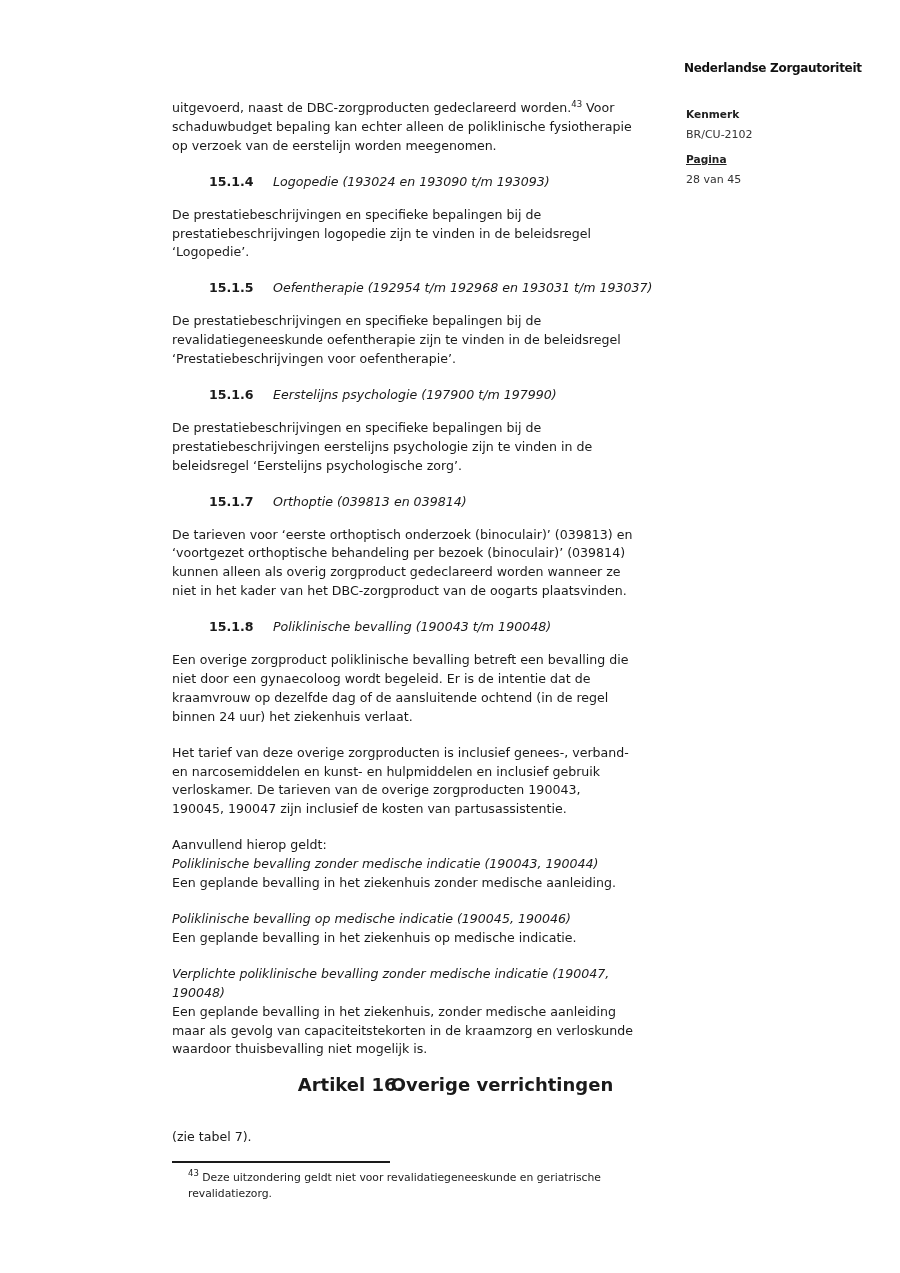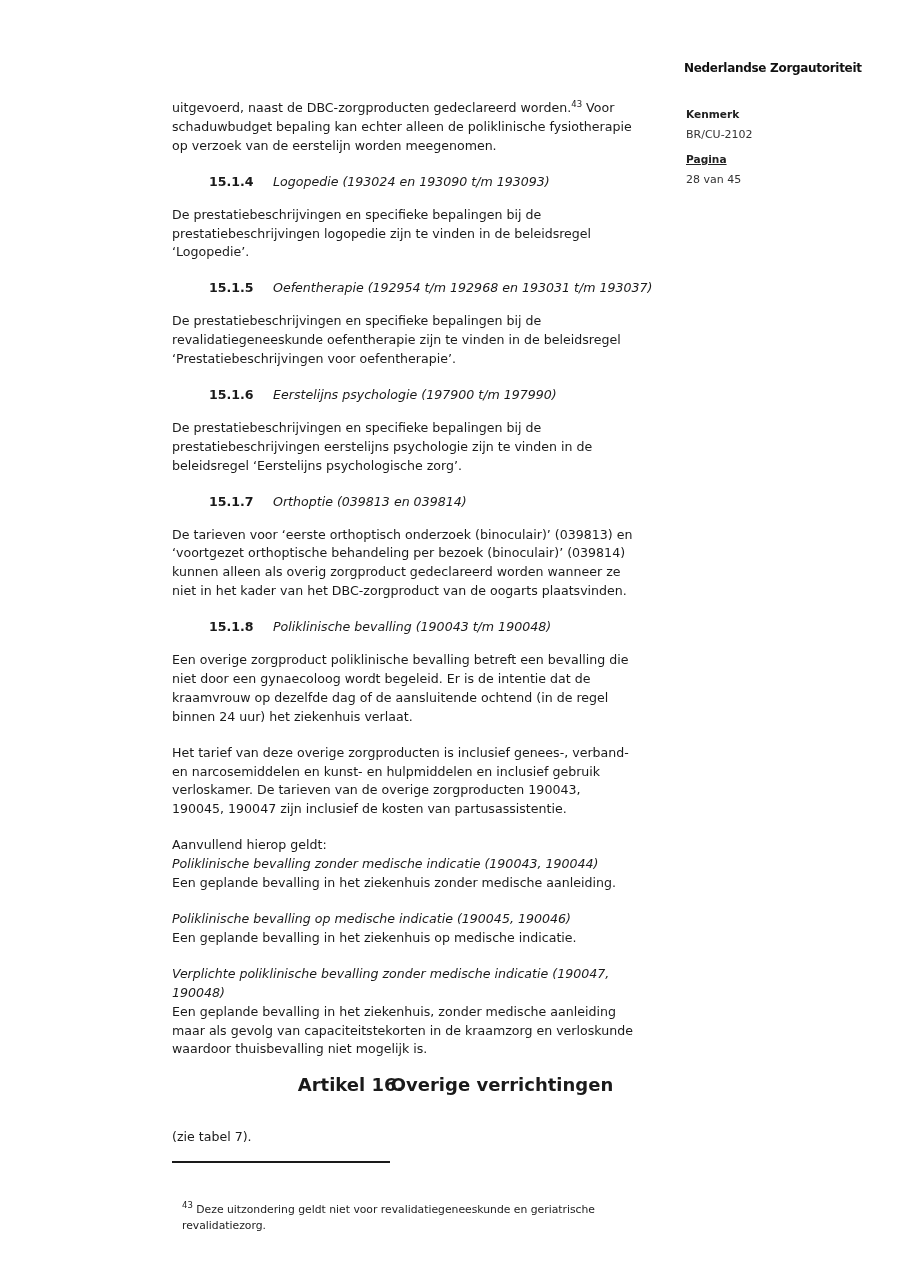--- a/index.html
+++ b/index.html
@@ -37,24 +37,23 @@
   .doc-article { font-weight:bold; font-size:18px;text-align:center; }
   .art-num { display:inline-block; width:93px; }
   .italic-line { font-style:italic; }
   sup { font-size:8.5px; vertical-align:super; line-height:0; }
 
   .footnote-rule {
     position:absolute; left:172px; top:1161px;
     width:218px; height:2px; background:#1a1a1a;
   }
   .footnote {
-    position:absolute; left:182px; top:1170px;
+    position:absolute; left:188px; top:1170px;
     font-size:10.8px; line-height:15.6px; color:#222;
     white-space:nowrap;
-    margin-top:32px;
   }
 </style>
 </head>
 <body>
 
 <div class="page">
 
   <div class="brand">Nederlandse Zorgautoriteit</div>
 
   <div class="meta">

